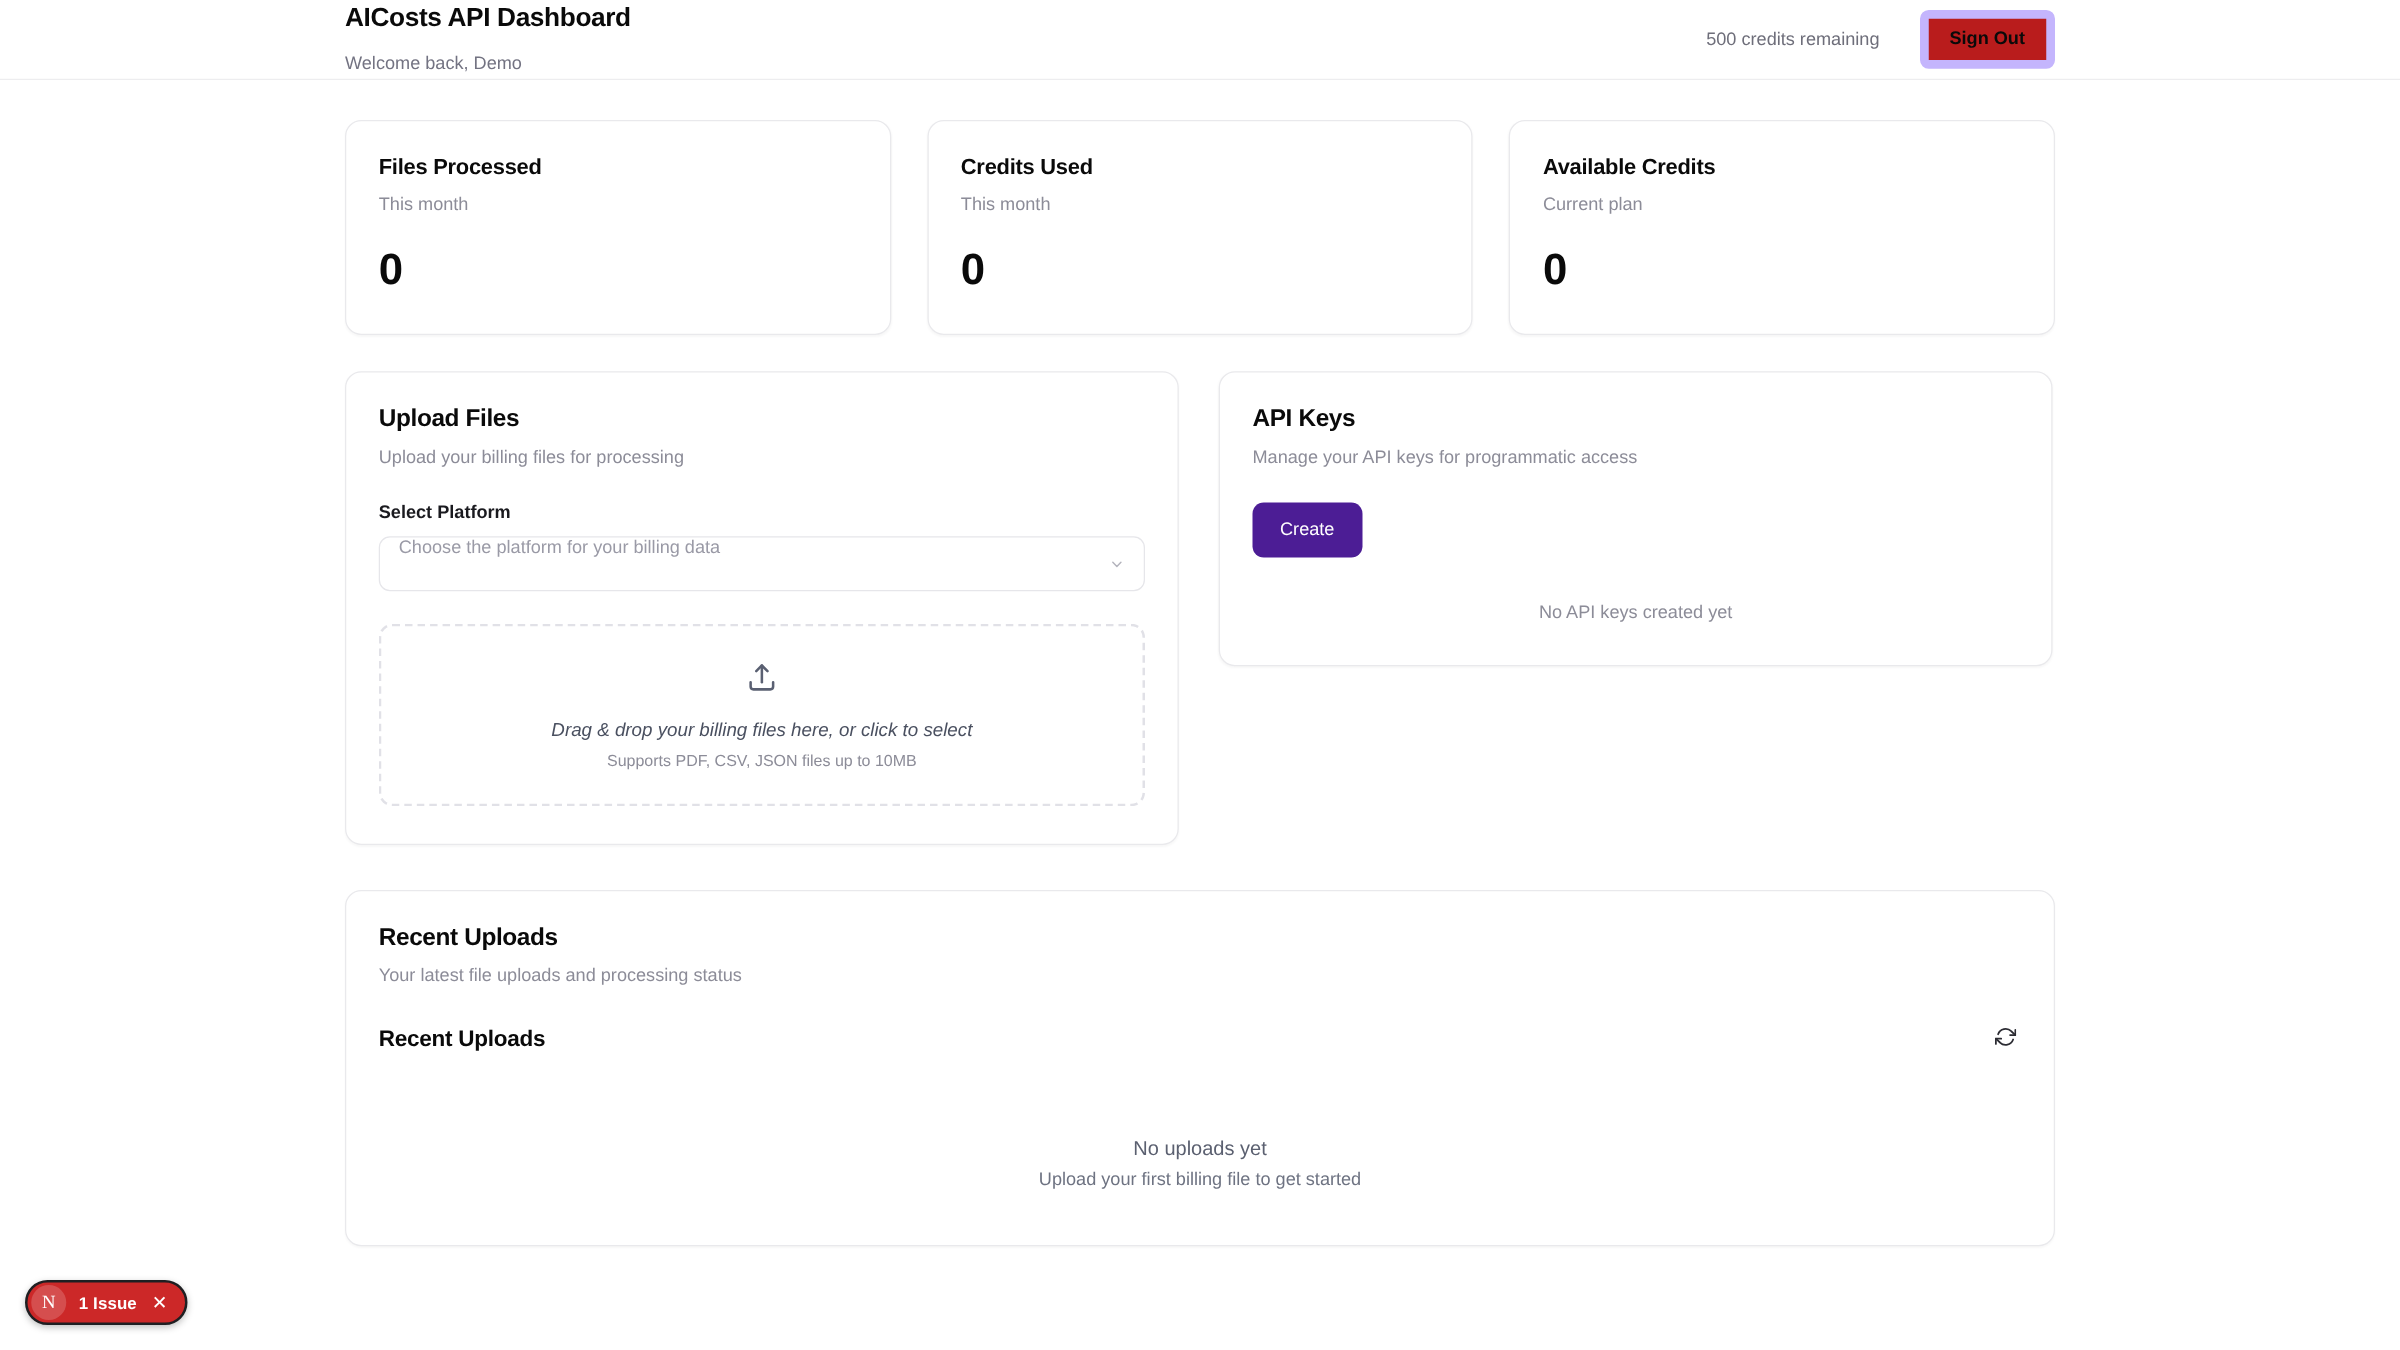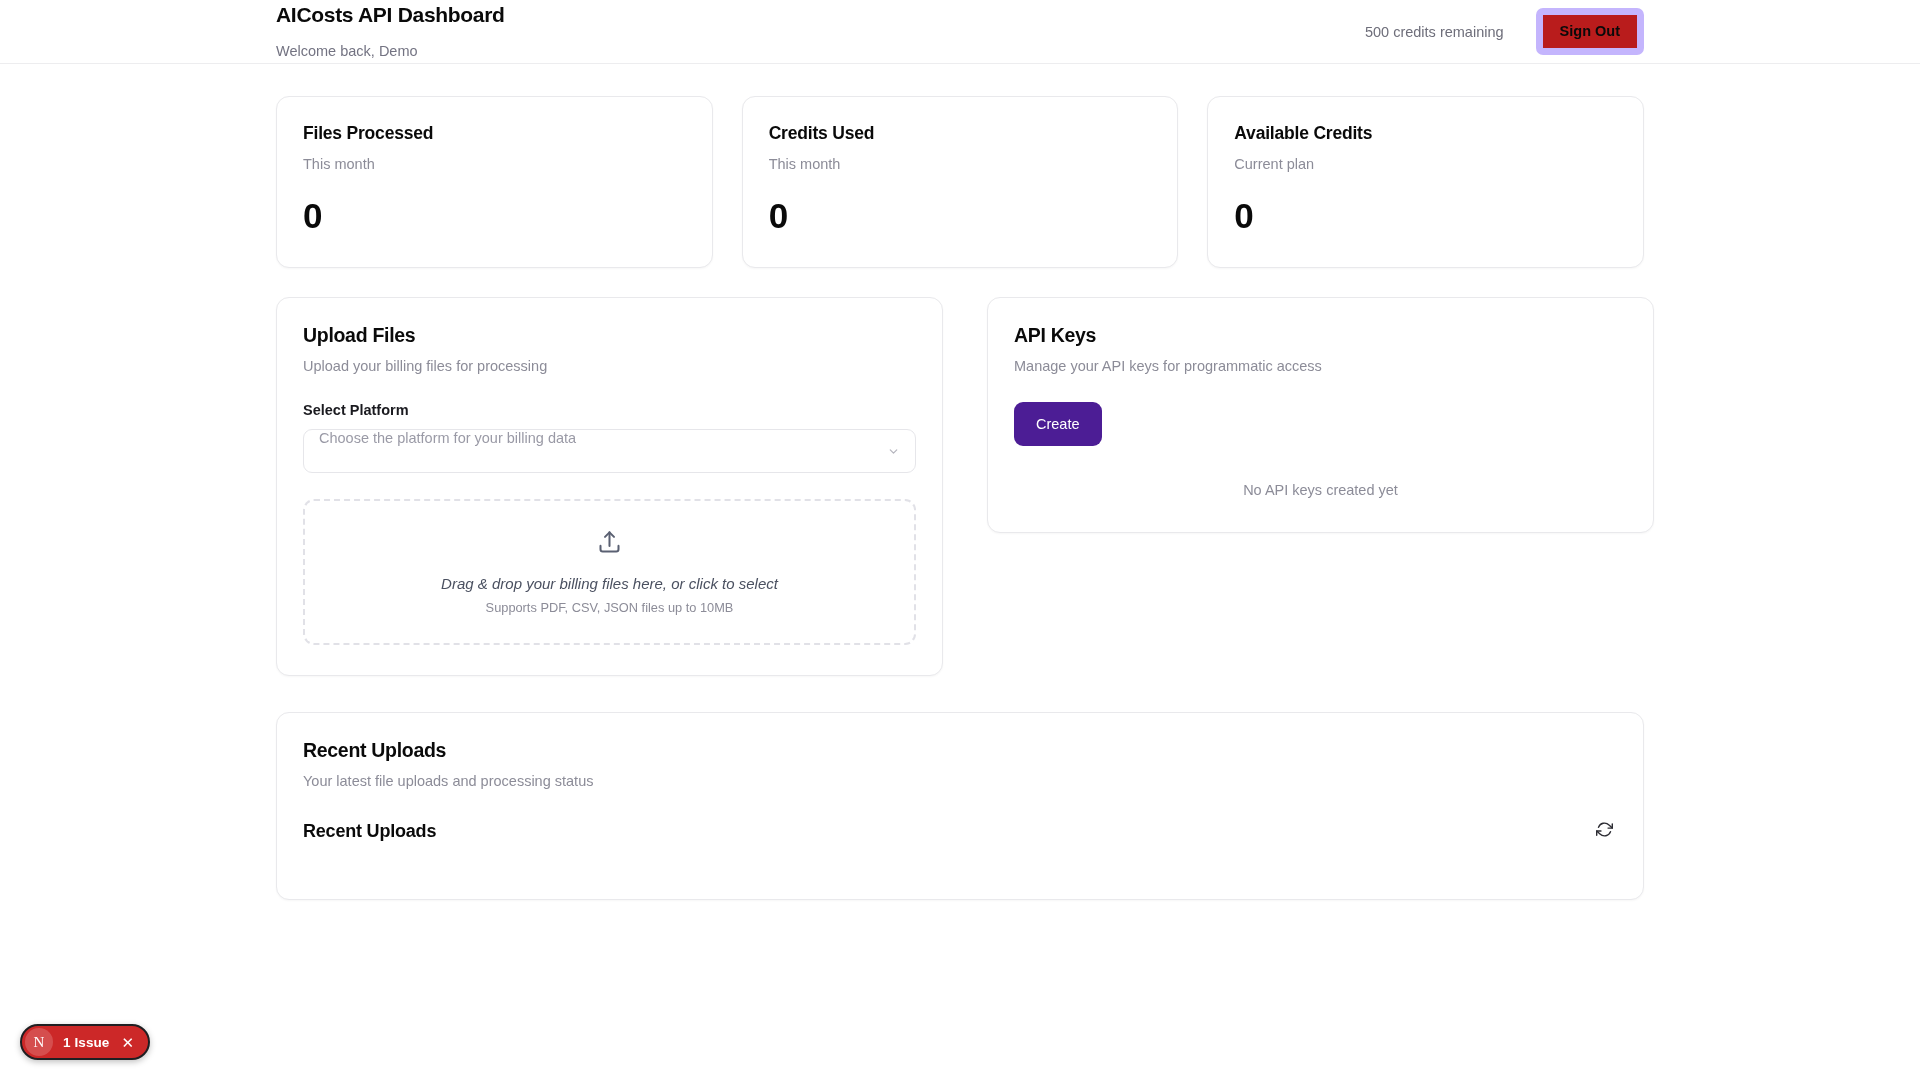--- a/index.html
+++ b/index.html
@@ -104,21 +104,21 @@
     font-weight: 700;
     color: #0a0a0a;
     line-height: 1;
     letter-spacing: -0.6px;
   }
 
   
   .mid-row {
     display: grid;
     grid-template-columns: 667px 667px;
-    gap: 44px;
+    gap: 32px;
     margin-bottom: 36px;
     align-items: start;
   }
   .section-card { padding: 26px 26px 30px 26px; }
   .section-title {
     font-size: 19.5px;
     font-weight: 700;
     color: #0a0a0a;
     letter-spacing: -0.3px;
     margin-bottom: 11px;
@@ -414,20 +414,24 @@
         <span>
           <svg width="17" height="17" viewBox="0 0 24 24" fill="none" stroke="currentColor" stroke-width="2" stroke-linecap="round" stroke-linejoin="round">
             <polyline points="23 4 23 10 17 10"></polyline>
             <polyline points="1 20 1 14 7 14"></polyline>
             <path d="M3.51 9a9 9 0 0 1 14.85-3.36L23 10M1 14l4.64 4.36A9 9 0 0 0 20.49 15"></path>
           </svg>
         </span>
       </button>
     </div>
 
+    <div class="empty-state">
+      <div class="empty-title">No uploads yet</div>
+      <div class="empty-sub">Upload your first billing file to get started</div>
+    </div>
   </section>
 
 </main>
 
 <div class="dev-badge">
   <span class="dev-logo">N</span>
   <span class="dev-label">1 Issue</span>
   <button class="dev-close">✕</button>
 </div>
 

